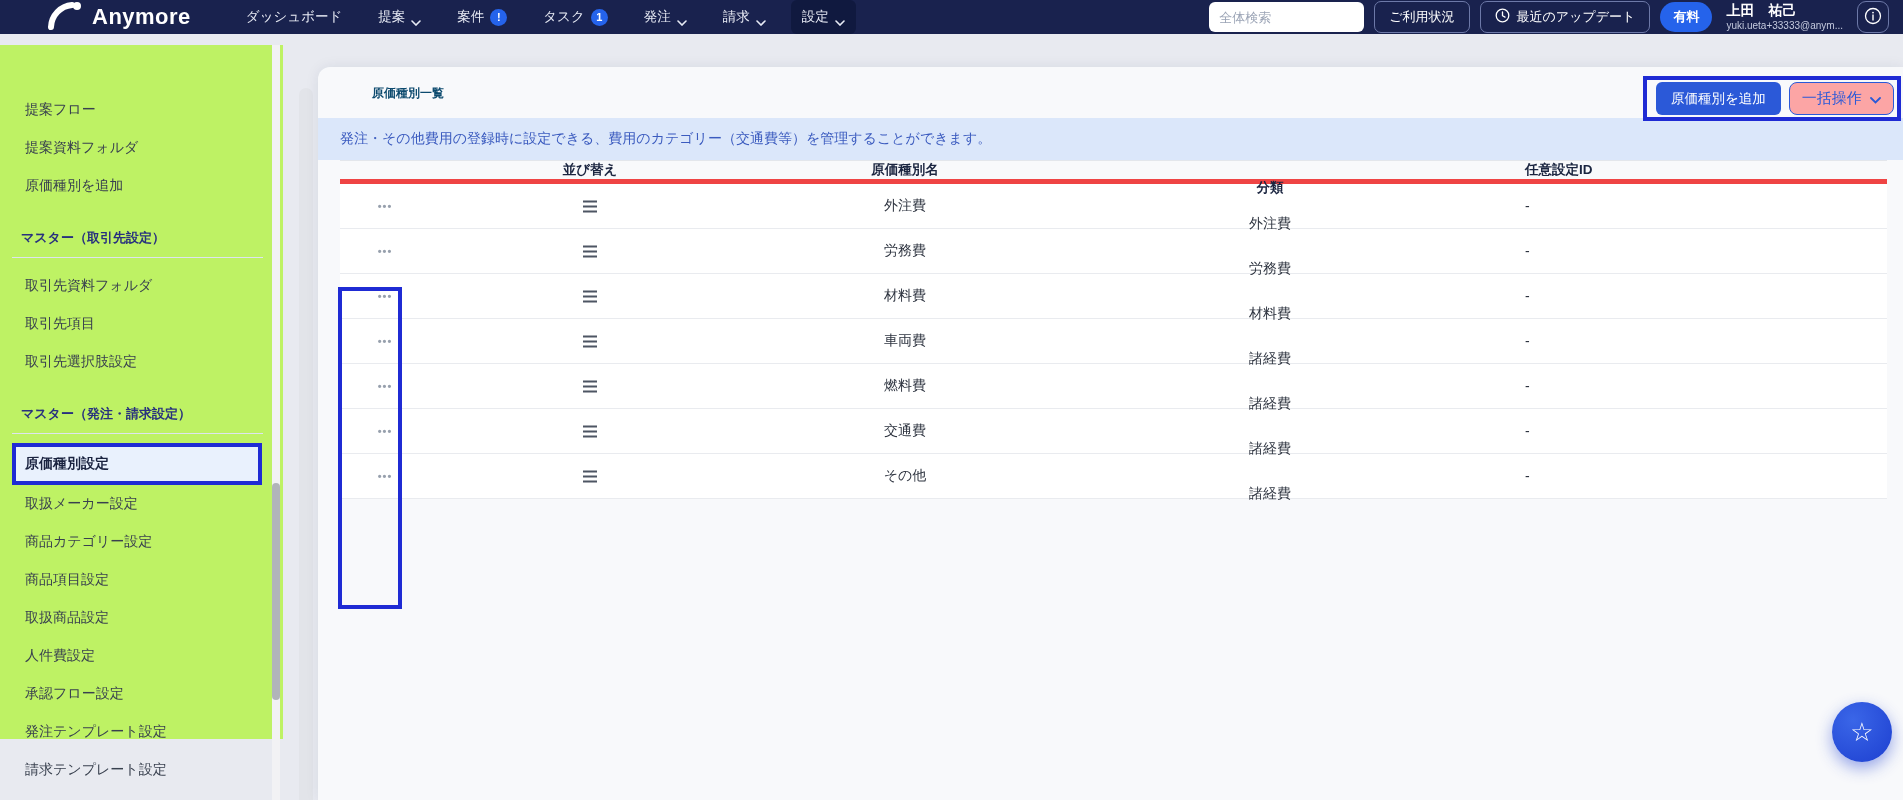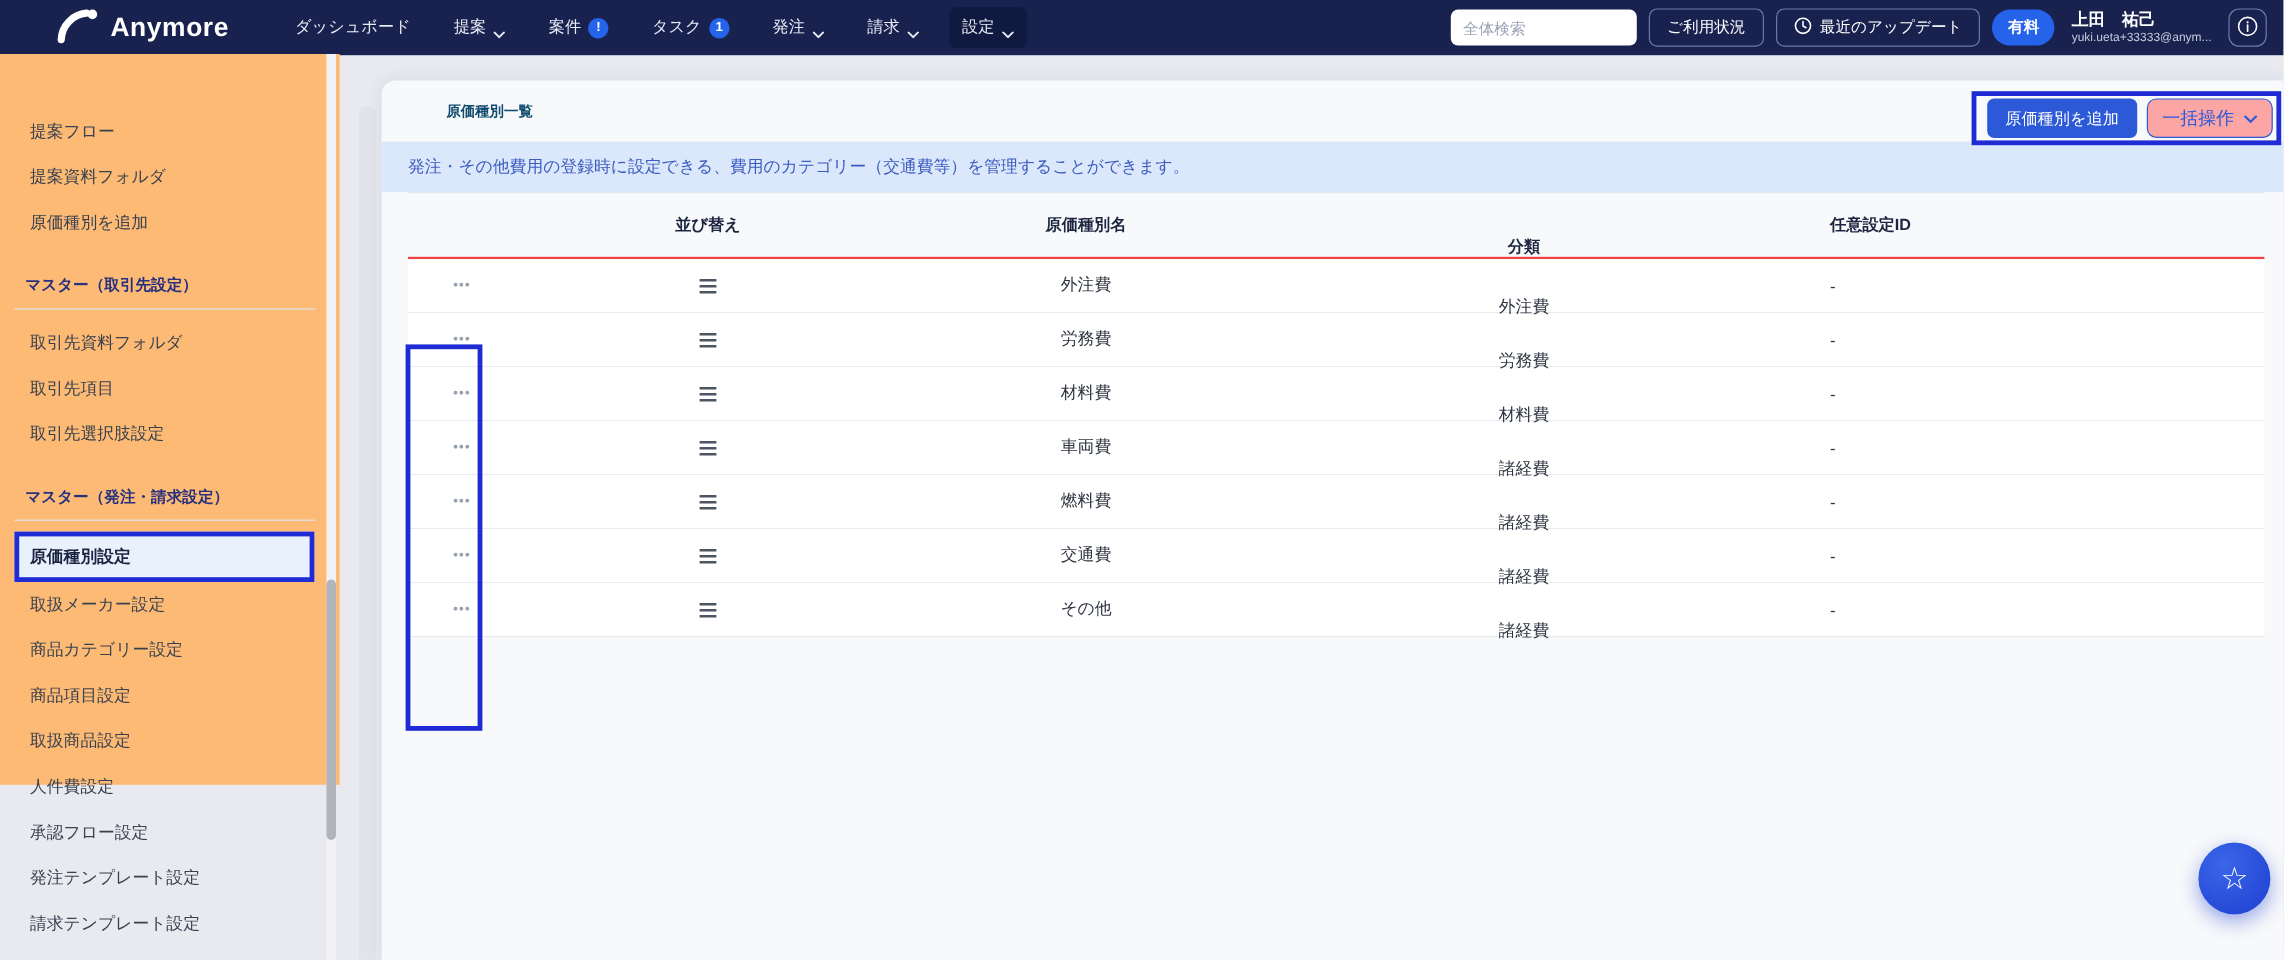--- a/index.html
+++ b/index.html
@@ -1,20 +1,20 @@
 <!DOCTYPE html>
 <html><head>
 <meta charset="utf-8">
 <style>
   * { box-sizing: border-box; margin: 0; padding: 0; }
   html,body { width:1903px; height:800px; overflow:hidden; }
   body { font-family: "Liberation Sans", "DejaVu Sans", sans-serif; background:#e8eaf0; position:relative; }
 
   
-  .topnav { position:absolute; left:0; top:0; width:1903px; height:46px; background:#19224e;
+  .topnav { position:absolute; left:0; top:0; width:1903px; height:34px; background:#19224e;
             display:flex; align-items:center; color:#eef1f8; }
   .brand { display:flex; align-items:center; margin-left:46px; gap:10px; }
   .brand-name { font-size:22px; font-weight:700; color:#fff; letter-spacing:0.5px; }
   .nav-menu { display:flex; align-items:center; margin-left:44px; gap:14px; }
   .nav-item { display:flex; align-items:center; gap:6px; font-size:13.5px; color:#e8ebf5;
               padding:8px 11px; border-radius:6px; cursor:pointer; white-space:nowrap; }
   .nav-item.active { background:#10193f; }
   .nav-badge { min-width:17px; height:17px; border-radius:9px; background:#2563eb; color:#fff;
                font-size:11px; font-weight:700; display:flex; align-items:center; justify-content:center; padding:0 4px; }
   .chev { width:10px; height:6px; display:inline-block; }
@@ -26,21 +26,21 @@
              color:#fff; font-size:13px; padding:0 14px; display:flex; align-items:center; gap:7px; cursor:pointer; white-space:nowrap; }
   .plan-badge { background:#2563eb; color:#fff; font-size:13px; font-weight:700; border-radius:15px;
                 padding:6px 13px; white-space:nowrap; }
   .user-block { display:flex; flex-direction:column; line-height:1.25; margin:0 4px; }
   .user-name { font-size:14px; font-weight:700; color:#fff; white-space:nowrap; }
   .user-email { font-size:10px; color:#c4cade; white-space:nowrap; }
   .info-btn { width:32px; height:32px; border:1px solid #6d79a8; border-radius:9px; background:transparent;
               color:#fff; display:flex; align-items:center; justify-content:center; cursor:pointer; }
 
   
-  .sidebar { position:absolute; left:0; top:45px; width:283px; height:609px; background:#fdba74; }
+  .sidebar { position:absolute; left:0; top:45px; width:283px; height:694px; background:#bef264; }
   .side-item { height:38px; display:flex; align-items:center; padding-left:25px; font-size:14px;
                color:#39414f; cursor:pointer; white-space:nowrap; }
   .side-group1 { padding-top:46px; }
   .side-header { margin-top:18px; height:30px; display:flex; align-items:center; padding-left:21px;
                  font-size:13px; font-weight:700; color:#28317e; white-space:nowrap; }
   .side-divider { height:1px; background:#dde4f0; margin:4px 0 9px 12px; width:251px; }
   .active-wrap { position:relative; height:42px; margin:0 0 0 0; }
   .annotation-side { position:absolute; left:12px; top:0; width:250px; height:42px;
                      border:4px solid #1f2bd4; background:#e9f1fd; }
   .active-label { position:absolute; left:25px; top:0; height:42px; display:flex; align-items:center;
@@ -56,22 +56,22 @@
           border-radius:12px 0 0 0; box-shadow:0 0 14px rgba(25,34,78,0.08); }
   .page-title { font-size:12px; font-weight:700; color:#0c4a6e; padding:18px 0 16px 22px;margin-left:32px; }
   .banner { background:#dbe7fa; color:#3b5bbf; font-size:14px; padding:12px 22px; }
   .filter-row { display:flex; align-items:center; justify-content:space-between; margin:21px 20px 16px 22px; }
   .table-search { width:237px; height:32px; background:#f4f5f7; border:1px solid #d9dde3; border-radius:4px;
                   font-size:14px; padding:0 12px; color:#333; }
   .table-search::placeholder { color:#a7aebb; }
   .total-count { font-size:15px; color:#1f2a44; }
 
   .table { margin:0 16px 0 22px; }
-  .t-header { display:flex; height:56px; align-items:center; border-top:1px solid #e3e6eb;
-              border-bottom:2px solid #ef4444; font-size:13.5px; font-weight:700; color:#1b2540; }
+  .t-header { display:flex; height:24px; align-items:center; border-top:1px solid #e3e6eb;
+              border-bottom:5px solid #ef4444; font-size:13.5px; font-weight:700; color:#1b2540; }
   .t-row { display:flex; height:45px; align-items:center; background:#fff; border-bottom:1px solid #e9ebef;
            font-size:14px; color:#2e3440; }
   .col-menu { width:90px; display:flex; justify-content:center; }
   .col-sort { width:320px; text-align:center; display:flex; justify-content:center; }
   .col-name { width:310px; text-align:center; display:flex; justify-content:center; }
   .col-cat  { width:420px; text-align:center; display:flex; justify-content:center;margin-top:36px; }
   .col-id   { flex:1; padding-left:45px; }
   .more-btn { border:none; background:none; color:#97a0ad; font-size:11px; letter-spacing:1px;
               font-weight:700; cursor:pointer; }
   .drag-handle { cursor:grab; display:flex; align-items:center; }

